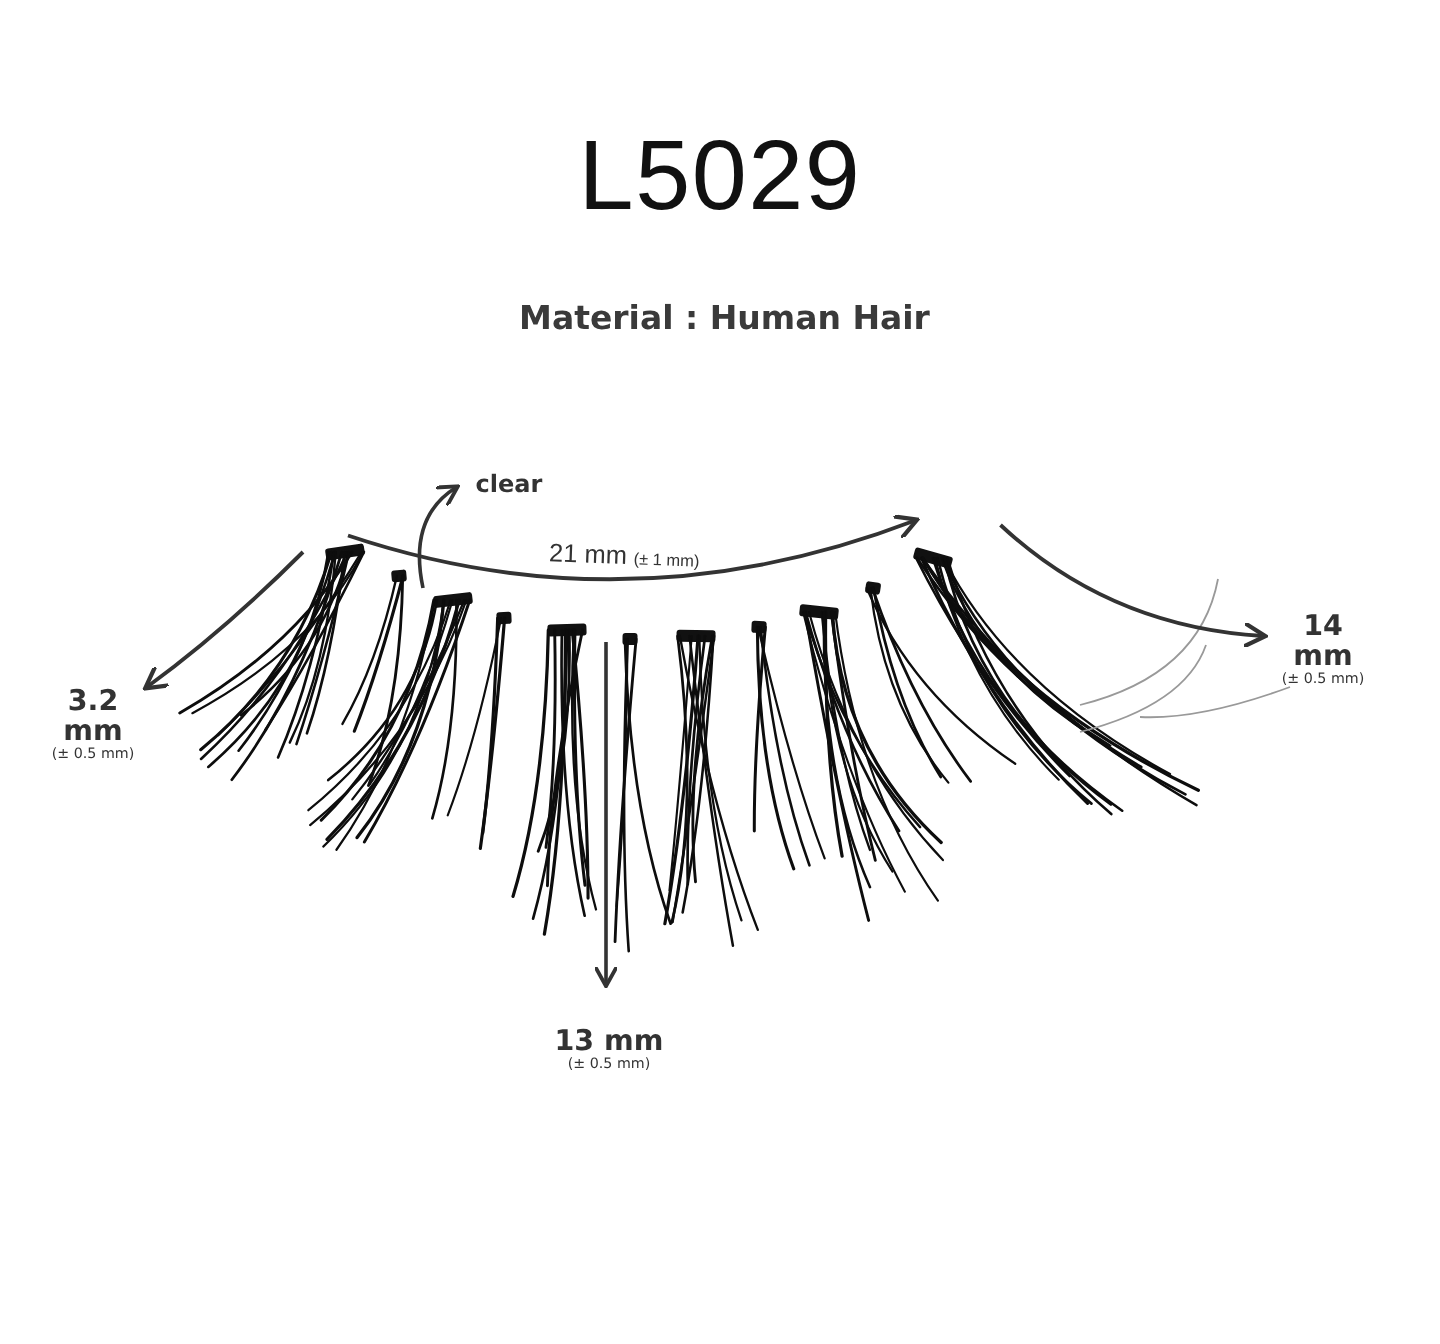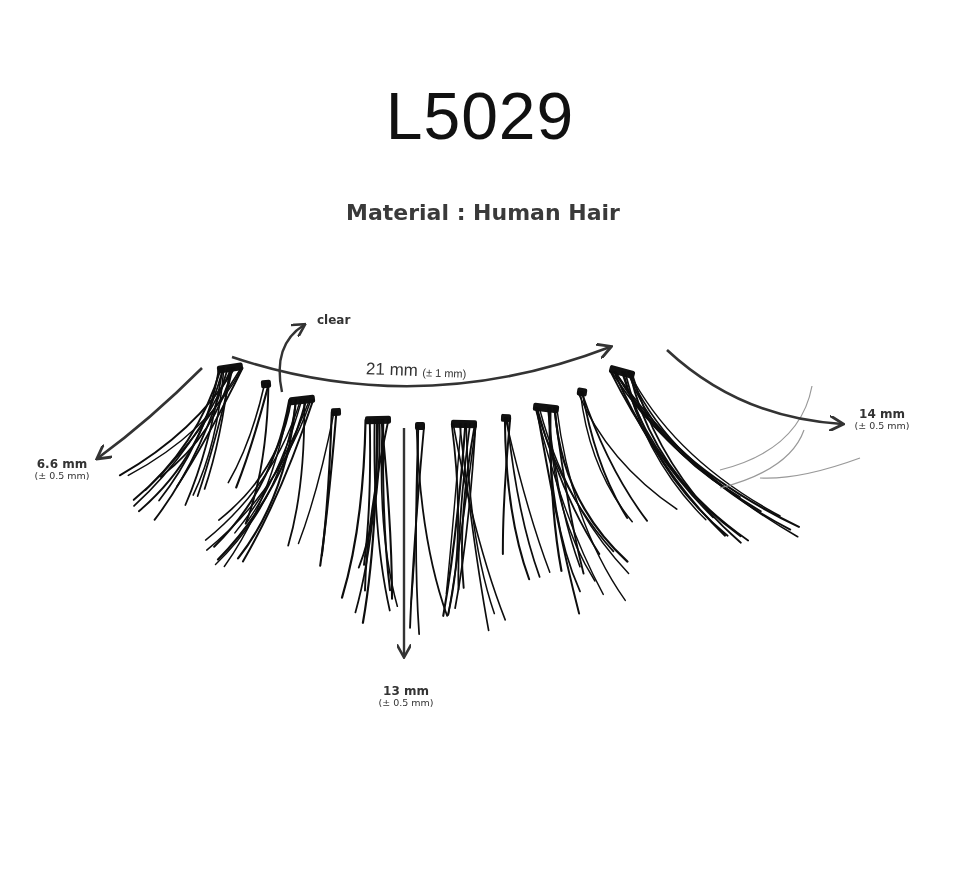--- a/index.html
+++ b/index.html
@@ -1,23 +1,23 @@
 <!DOCTYPE html>
 <html><head>
 <meta charset="utf-8">
 <style>
   html, body { margin: 0; padding: 0; background: #ffffff; }
   body { width: 960px; height: 896px; position: relative; overflow: hidden; font-family: "DejaVu Sans", sans-serif; color: #222; }
   .title { position: absolute; left: 0; width: 960px; top: 78px; text-align: center; font-family: "Liberation Sans", sans-serif; font-size: 66px; color: #111; letter-spacing: 1px; }
   .subtitle { position: absolute; left: 0; width: 966px; top: 200px; text-align: center; font-family: "DejaVu Sans", sans-serif; font-weight: bold; font-size: 22px; color: #3a3a3a; }
   svg.diagram { position: absolute; left: 0; top: 0; }
   .lbl { position: absolute; font-family: "DejaVu Sans", sans-serif; font-weight: bold; color: #333; text-align: center; line-height: 1.05; }
-  .lbl .main { font-size: 12px; display: block; }
+  .lbl .main { font-size: 19px; display: block; }
   .lbl .tol { font-size: 9.5px; display: block; font-weight: normal; }
-  .clear-lbl { position: absolute; left: 317px; top: 313px; font-size: 12px; font-weight: bold; color: #333; }
+  .clear-lbl { position: absolute; left: 317px; top: 313px; font-size: 16px; font-weight: bold; color: #333; }
   .len-lbl { position: absolute; left: 366px; top: 362px; color: #333; font-family: "Liberation Sans", sans-serif; transform: rotate(2deg); }
 </style>
 </head>
 <body>
 
 <div class="title">L5029</div>
 <div class="subtitle">Material : Human Hair</div>
 
 <svg class="diagram" width="960" height="896" viewBox="0 0 960 896">
   <defs>
@@ -148,21 +148,21 @@
 </svg>
 
 <div class="clear-lbl">clear</div>
 
 <div class="lbl len-lbl">
   <span style="display:inline;font-size:17px;font-weight:normal;">21 mm</span>
   <span style="display:inline;font-size:11px;font-weight:normal;">(± 1 mm)</span>
 </div>
 
 <div class="lbl" style="left:26px; top:458px; width:72px;">
-  <span class="main">6.6 mm</span>
+  <span class="main">3.2 mm</span>
   <span class="tol">(± 0.5 mm)</span>
 </div>
 
 <div class="lbl" style="left:366px; top:665px; width:80px;margin-top:20px;">
   <span class="main">13 mm</span>
   <span class="tol">(± 0.5 mm)</span>
 </div>
 
 <div class="lbl" style="left:848px; top:408px; width:68px;">
   <span class="main">14 mm</span>

